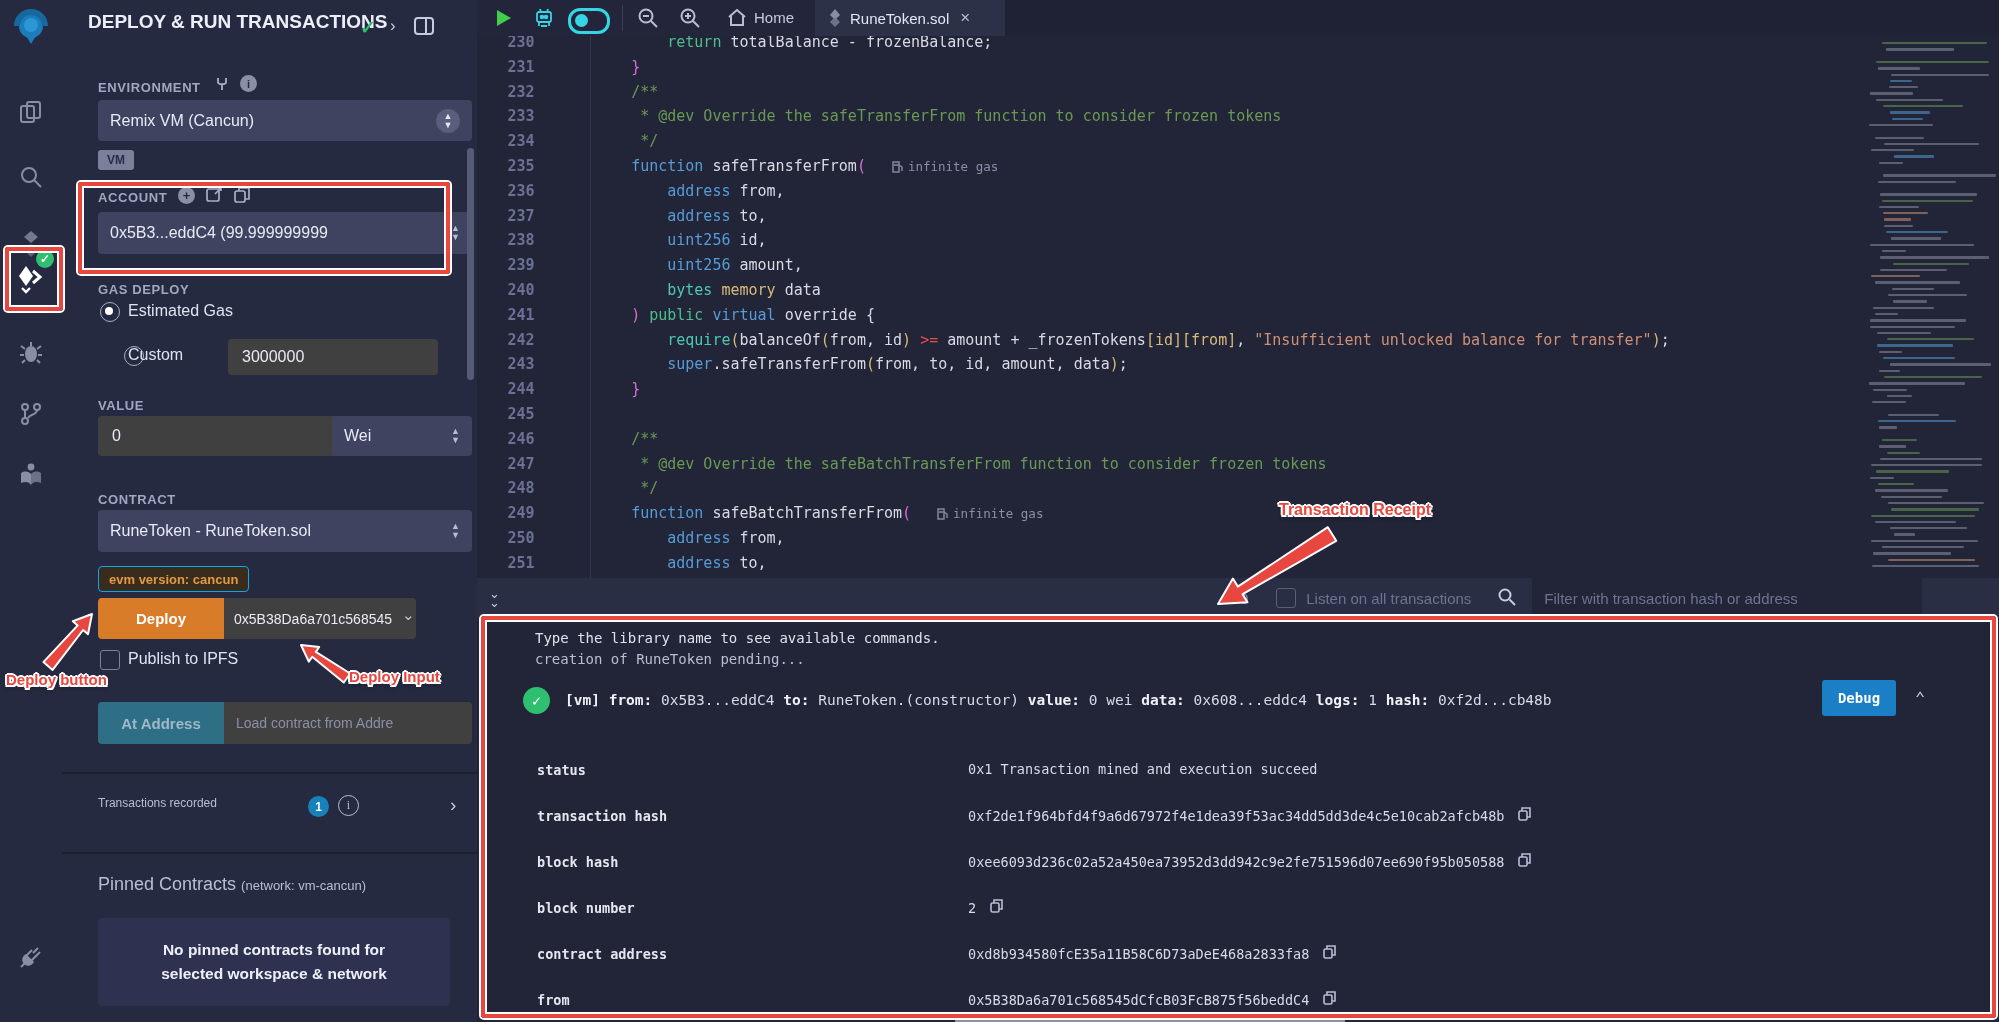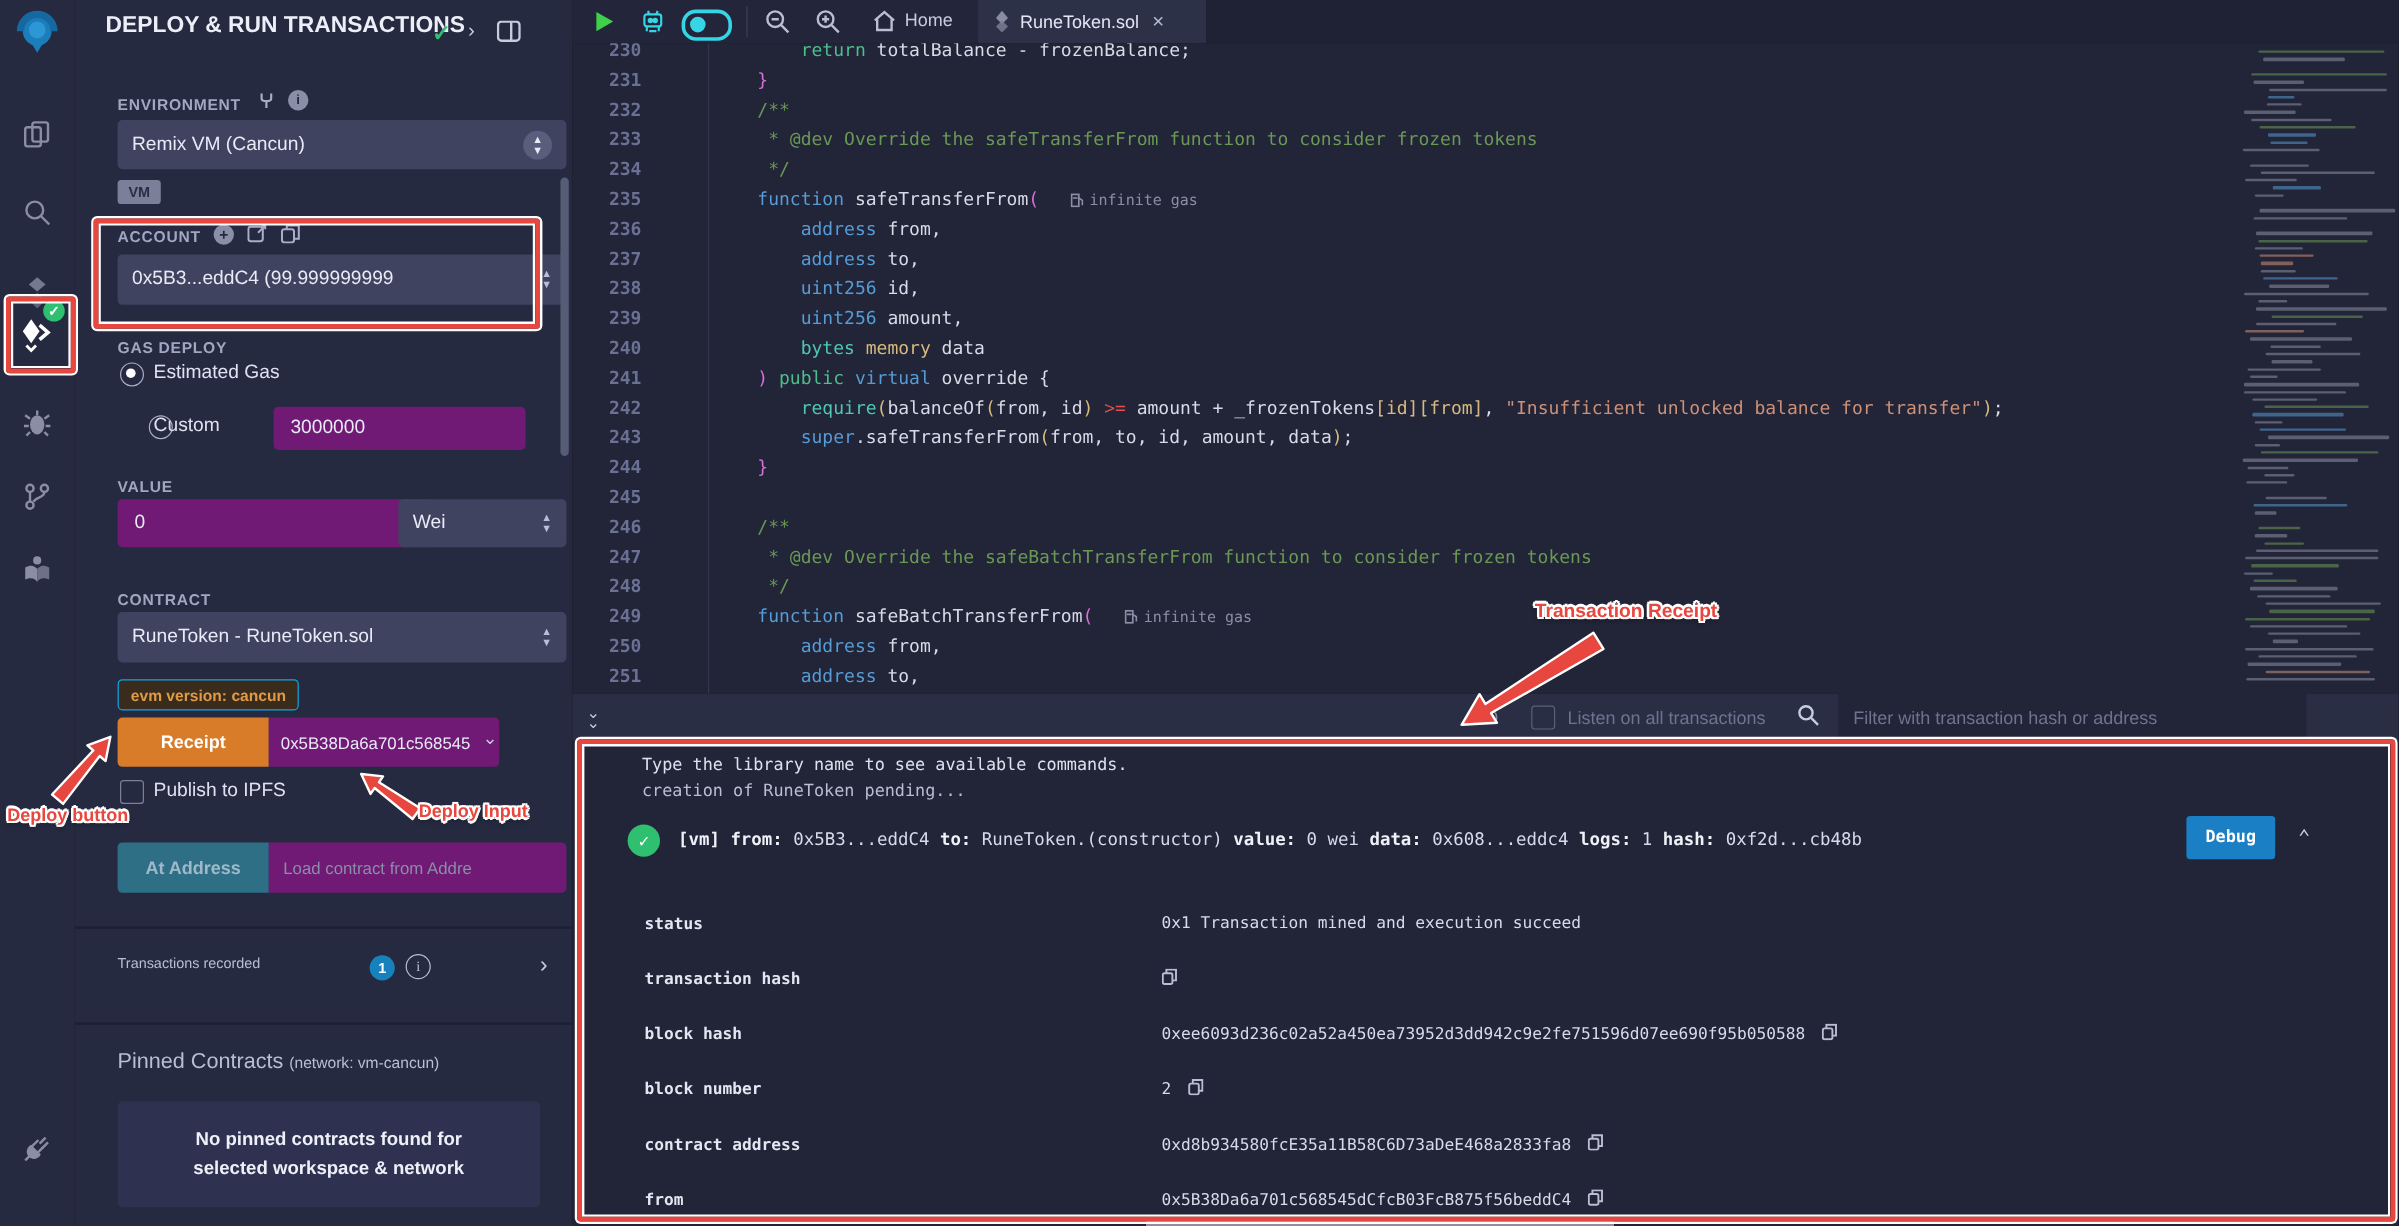--- a/index.html
+++ b/index.html
@@ -11,21 +11,21 @@
   .rail-ic{position:absolute;left:0;width:62px;height:44px;display:flex;align-items:center;justify-content:center;}
   .rail-ic svg{stroke:#8a8da3;fill:none;stroke-width:2;}
   .badge-check{position:absolute;right:8px;bottom:-2px;width:18px;height:18px;border-radius:50%;
     background:#2fbf71;color:#fff;font-size:12px;font-weight:bold;display:flex;align-items:center;justify-content:center;}
   
   #panel{left:62px;top:0;width:415px;height:1022px;background:#262a40;}
   .sect-label{font-size:13px;letter-spacing:.6px;color:#a2a6c2;font-weight:bold;}
   .drop{background:#3f4360;border-radius:4px;color:#e8eaf6;display:flex;align-items:center;
         padding:0 12px;font-size:16px;}
   .stepper{margin-left:auto;color:#b9bdd6;font-size:11px;line-height:9px;text-align:center;}
-  .inputbox{background:#701a75;border-radius:4px;color:#e8eaf6;font-size:16px;display:flex;align-items:center;padding:0 14px;}
+  .inputbox{background:#404040;border-radius:4px;color:#e8eaf6;font-size:16px;display:flex;align-items:center;padding:0 14px;}
   .radio{width:18px;height:18px;border-radius:50%;border:1.5px solid #a9adc9;display:inline-block;position:relative;}
   .radio.sel::after{content:"";position:absolute;left:4px;top:4px;width:8px;height:8px;border-radius:50%;background:#fff;}
   .divider{position:absolute;left:0;width:415px;height:2px;background:#1d2033;}
   
   #toolbar{left:477px;top:0;width:1522px;height:36px;background:#23263a;}
   #tabrest{left:1005px;top:0;width:994px;height:36px;background:#1f2235;}
   #tab{left:815px;top:0;width:190px;height:36px;background:#2d3148;display:flex;align-items:center;gap:9px;padding:0 14px;box-sizing:border-box;}
   
   #editor{left:477px;top:36px;width:1522px;height:542px;background:#222437;overflow:hidden;}
   .code-row{position:absolute;left:0;width:1380px;height:25px;display:flex;font-family:"DejaVu Sans Mono",monospace;font-size:15px;line-height:25px;white-space:pre;}
@@ -185,21 +185,21 @@
   </div>
 
   <div class="abs sect-label" style="left:36px;top:492px">CONTRACT</div>
   <div class="abs drop" style="left:36px;top:510px;width:350px;height:42px;">
     <span>RuneToken - RuneToken.sol</span>
     <span class="stepper" style="font-size:9px;">▲<br>▼</span>
   </div>
   <div class="abs" style="left:36px;top:566px;height:24px;padding:0 10px;background:#3a2c1d;border:1px solid #0ea5e9;border-radius:4px;color:#e09a45;font-size:13px;font-weight:bold;display:inline-flex;align-items:center;">evm version: cancun</div>
 
   <div class="abs" style="left:36px;top:598px;width:126px;height:41px;background:#d87c2a;border-radius:4px 0 0 4px;color:#fff;font-weight:bold;font-size:15px;display:flex;align-items:center;justify-content:center;">
-      <span>Receipt</span>
+      <span>Deploy</span>
     </div>
   <div class="abs inputbox" style="left:162px;top:598px;width:172px;height:41px;border-radius:0 4px 4px 0;font-size:14px;overflow:hidden;padding:0 10px;">
       <span style="white-space:nowrap">0x5B38Da6a701c568545</span>
     </div>
   <div class="abs" style="left:340px;top:606px;color:#c7cbe0;font-size:15px;">⌄</div>
 
   <span class="abs chk" style="left:38px;top:650px"></span>
   <div class="abs" style="left:66px;top:650px;font-size:16px;color:#dfe2f2;">Publish to IPFS</div>
 
   <div class="abs" style="left:36px;top:702px;width:126px;height:42px;background:#2e6f86;border-radius:4px 0 0 4px;color:#9fb9c9;font-weight:bold;font-size:15px;display:flex;align-items:center;justify-content:center;">
@@ -413,20 +413,21 @@
     </div>
   <div class="abs" style="left:1438px;top:70px;color:#c7cbe0;font-size:17px;">⌃</div>
 
   <div id="receipt-rows">
       <div class="rc-label" style="top: 144px;">status</div>
       <div class="rc-value" style="top: 143px;">
         <span>0x1 Transaction mined and execution succeed</span>
       </div>
       <div class="rc-label" style="top: 190px;">transaction hash</div>
       <div class="rc-value" style="top: 189px;">
+        <span>0xf2de1f964bfd4f9a6d67972f4e1dea39f53ac34dd5dd3de4c5e10cab2afcb48b</span>
         <span class="copy-ic"><svg width="13" height="14" viewBox="0 0 13 14">
             <rect x="1" y="4" width="8" height="9" rx="1.5"></rect>
             <path d="M4 4 L4 1 L12 1 L12 10 L9 10"></path>
           </svg></span>
       </div>
       <div class="rc-label" style="top: 236px;">block hash</div>
       <div class="rc-value" style="top: 235px;">
         <span>0xee6093d236c02a52a450ea73952d3dd942c9e2fe751596d07ee690f95b050588</span>
         <span class="copy-ic"><svg width="13" height="14" viewBox="0 0 13 14">
             <rect x="1" y="4" width="8" height="9" rx="1.5"></rect>

